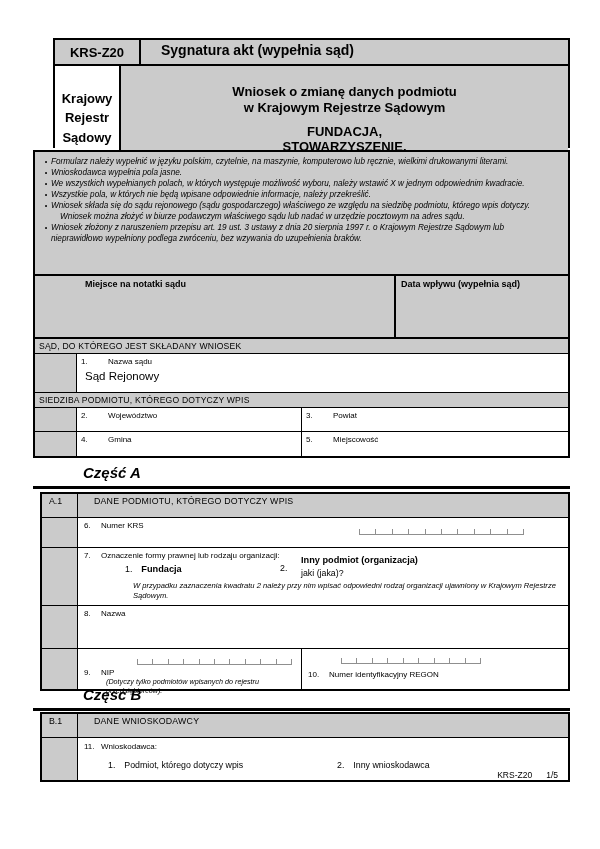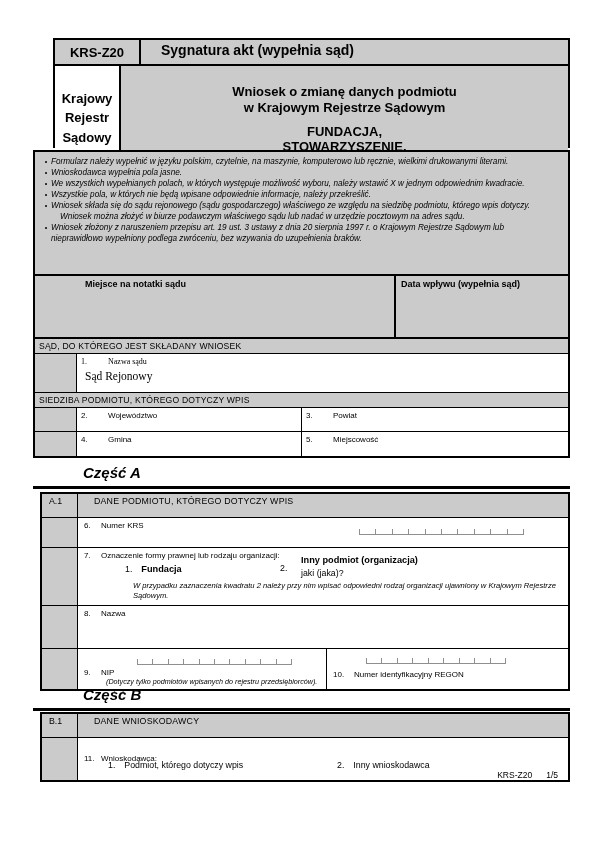--- a/index.html
+++ b/index.html
@@ -36,21 +36,21 @@
   .date-cell { width:172px; flex:none; font-weight:bold; font-size:9px; padding:3px 5px; }
   
   .sec-table { position:absolute; left:33px; width:537px; border:2px solid #000; background:#fff; }
   .sec-bar { background:#cbcbcb; font-size:8.6px; line-height:14px; height:15px; padding-left:4px;
     letter-spacing:0.2px; }
   .bb { border-bottom:1px solid #000; }
   .field-row { display:flex; background:#fff; }
   .strip { width:42px; flex:none; background:#cbcbcb; border-right:1px solid #000; }
   .f-label { font-size:8px; }
   .court .f-num { display:inline-block; min-width:27px; }
-  .f1-box { flex:1; height:38px; padding:3px 8px 0 4px;font-family:Liberation Serif, serif; }
+  .f1-box { flex:1; height:38px; padding:3px 8px 0 4px; }
   .f1-value { font-size:11.5px; margin-top:4px; padding-left:4px; }
   .grid-row { display:flex; height:24px; }
   .grid-cell { padding:3px 0 0 4px; background:#fff; }
   .cell-a { width:225px; flex:none; border-right:1px solid #000; }
   .cell-b { flex:1; }
   
   .part-heading { position:absolute; left:83px; font-size:15px; font-weight:bold; font-style:italic; }
   .double-rule { position:absolute; left:33px; width:537px; height:2px;
     border-top:2px solid #000; border-bottom:1px solid #000; }
   
@@ -68,21 +68,21 @@
   .comb { position:absolute; display:flex; align-items:flex-end; border-bottom:1px solid #8f8f8f; height:6px; }
   .comb-cell { flex:1; height:5px; border-left:1px solid #8f8f8f; }
   .comb-cell:last-child { border-right:1px solid #8f8f8f; }
   
   .opt { position:absolute; display:flex; align-items:baseline; }
   .opt-num { font-size:8.8px; margin-right:9px; }
   .opt-bold { font-size:9.2px; font-weight:bold; }
   .opt-plain { font-size:8.8px; }
   .f7-note { position:absolute; font-style:italic; font-size:7.6px; line-height:1.3; white-space:pre-line; }
   .f9-note { position:absolute; font-style:italic; font-size:7.2px; }
-  .nip-cell { width:249px; flex:none; border-right:1px solid #000; position:relative; }
+  .nip-cell { width:224px; flex:none; border-right:1px solid #000; position:relative; }
   .regon-cell { flex:1; position:relative; }
   .abs-label { position:absolute; font-size:8px; }
   
   .footer { position:absolute; top:770px; right:42px; font-size:8.5px; display:flex; gap:14px; }
 </style>
 </head>
 <body>
 
 <div class="page">
 
@@ -286,21 +286,21 @@
   <div class="double-rule" style="top:708px;"></div>
 
   <div class="blk-table" style="top:712px;">
     <div class="blk-header">
       <div class="blk-code">B.1</div>
       <div class="blk-title">DANE WNIOSKODAWCY</div>
     </div>
     <div class="blk-row" style="height:42px;">
       <div class="blk-strip"></div>
       <div class="blk-content">
-        <div class="f-label" style="top:4px;margin-top:12px;">
+        <div class="f-label" style="top:4px;">
           <span class="f-num">11.</span><span>Wnioskodawca:</span>
         </div>
         <div class="opt" style="top:22px; left:30px;">
           <span class="opt-num">1.</span>
           <span class="opt-plain">Podmiot, którego dotyczy wpis</span>
         </div>
         <div class="opt" style="top:22px; left:259px;">
           <span class="opt-num">2.</span>
           <span class="opt-plain">Inny wnioskodawca</span>
         </div>

